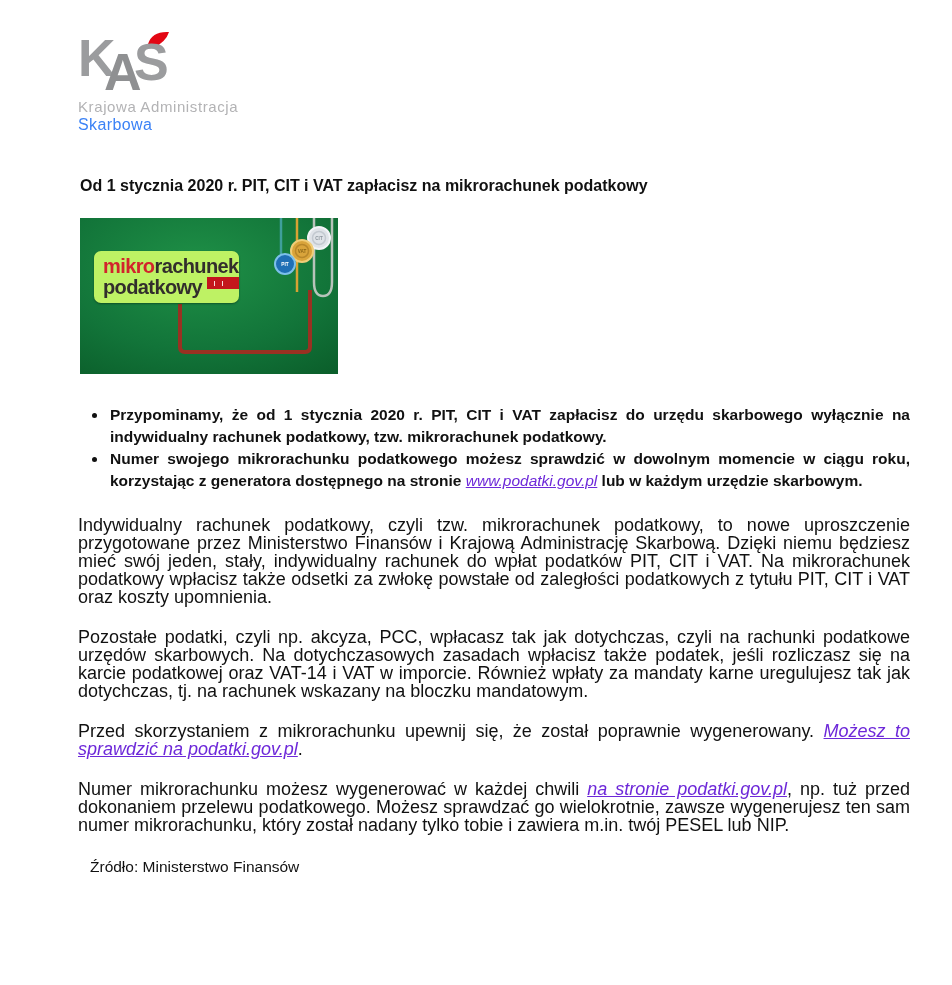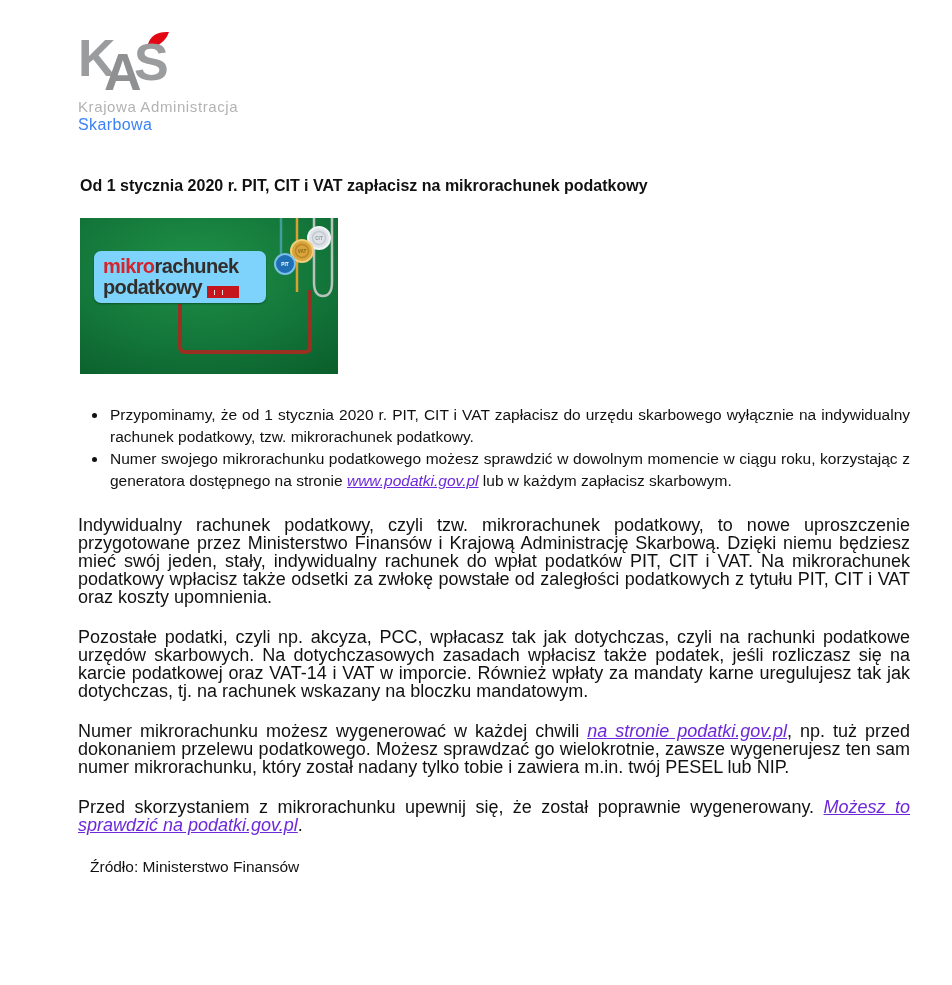--- a/index.html
+++ b/index.html
@@ -11,37 +11,37 @@
   .logo-graphic { display:block; width:96px; height:64px; }
   .logo-line1 { font-size:15px; letter-spacing:.6px; color:#b3b3b5; margin-top:6px; }
   .logo-line2 { font-size:16px; letter-spacing:.4px; color:#3b82f6; font-weight:500; margin-top:1px; }
 
   
   h1.doc-heading { font-size:16px; font-weight:700; color:#111; margin:40px 0 0 2px; line-height:24px; }
 
   
   .banner { position:relative; width:258px; height:156px; margin-top:20px; margin-left:2px; }
   .banner svg { position:absolute; inset:0; }
-  .banner-box { position:absolute; left:14px; top:33px; width:172px; height:52px; background:#7dd3fc; border-radius:7px; box-shadow:0 1px 2px rgba(0,0,0,.35); padding:5px 0 0 9px; box-sizing:border-box; }
+  .banner-box { position:absolute; left:14px; top:33px; width:145px; height:52px; background:#bef264; border-radius:7px; box-shadow:0 1px 2px rgba(0,0,0,.35); padding:5px 0 0 9px; box-sizing:border-box; }
   .banner-l1 { font-size:20px; font-weight:800; letter-spacing:-.6px; line-height:21px; white-space:nowrap; }
-  .banner-l2 { font-size:20px; font-weight:800; letter-spacing:-.6px; line-height:21px; white-space:nowrap; display:flex; align-items:flex-end; gap:5px; }
+  .banner-l2 { font-size:20px; font-weight:800; letter-spacing:-.6px; line-height:21px; white-space:nowrap; display:flex; align-items:flex-start; gap:5px; }
   .mikro { color:#d2242c; }
   .dark { color:#322e2c; }
   .badge { display:inline-block; width:32px; height:12px; background:#c4161c;
            background-image:repeating-linear-gradient(90deg, rgba(255,255,255,0) 0 3px, rgba(255,255,255,.85) 3px 4px, rgba(255,255,255,0) 4px 8px);
            background-size:60% 5px; background-repeat:no-repeat; background-position:4px 4px; }
 
   
   .content { width:832px; }
   ul.points { margin:30px 0 24px 0; padding:0 0 0 30px; list-style:disc outside; }
   ul.points li { font-size:15.5px; line-height:22px; text-align:justify; color:#111; margin:0; padding-left:2px; }
   ul.points li::marker { color:#111; }
   .para { font-size:18px; line-height:18px; text-align:justify; color:#111; margin:0 0 22px 0; }
   .source { font-size:15.5px; line-height:22px; color:#111; margin:12px; }
-  .b { font-weight:400; }
+  .b { font-weight:700; }
   a.link { color:#6d28d9; text-decoration:underline; cursor:pointer;font-style:italic; }
 </style>
 </head>
 <body>
 
 <div class="page">
 
   <div class="logo-block">
     <svg class="logo-graphic" viewBox="0 0 96 64" aria-hidden="true">
       <path d="M70 16 Q74 3 91 4 Q88 14 75 20 Z" fill="#e30613"></path>
@@ -89,24 +89,24 @@
       <div class="banner-l2">
           <span class="dark">podatkowy</span>
           <span class="badge"></span>
         </div>
     </div>
   </div>
 
   <div class="content">
     <ul class="points">
       <li><span class="b">Przypominamy, że od 1 stycznia 2020 r. PIT, CIT i VAT zapłacisz do urzędu skarbowego wyłącznie na indywidualny rachunek podatkowy, tzw. mikrorachunek podatkowy.</span></li>
-      <li><span class="b">Numer swojego mikrorachunku podatkowego możesz sprawdzić w dowolnym momencie w ciągu roku, korzystając z generatora dostępnego na stronie </span><a class="link" href="#">www.podatki.gov.pl</a><span class="b"> lub w każdym zapłacisz skarbowym.</span></li>
+      <li><span class="b">Numer swojego mikrorachunku podatkowego możesz sprawdzić w dowolnym momencie w ciągu roku, korzystając z generatora dostępnego na stronie </span><a class="link" href="#">www.podatki.gov.pl</a><span class="b"> lub w każdym urzędzie skarbowym.</span></li>
     </ul>
 
     <p class="para"><span>Indywidualny rachunek podatkowy, czyli tzw. mikrorachunek podatkowy, to nowe uproszczenie przygotowane przez Ministerstwo Finansów i Krajową Administrację Skarbową. Dzięki niemu będziesz mieć swój jeden, stały, indywidualny rachunek do wpłat podatków PIT, CIT i VAT. Na mikrorachunek podatkowy wpłacisz także odsetki za zwłokę powstałe od zaległości podatkowych z tytułu PIT, CIT i VAT oraz koszty upomnienia.</span></p>
     <p class="para"><span>Pozostałe podatki, czyli np. akcyza, PCC, wpłacasz tak jak dotychczas, czyli na rachunki podatkowe urzędów skarbowych. Na dotychczasowych zasadach wpłacisz także podatek, jeśli rozliczasz się na karcie podatkowej oraz VAT-14 i VAT w imporcie. Również wpłaty za mandaty karne uregulujesz tak jak dotychczas, tj. na rachunek wskazany na bloczku mandatowym.</span></p>
+    <p class="para"><span>Przed skorzystaniem z mikrorachunku upewnij się, że został poprawnie wygenerowany. </span><a class="link" href="#">Możesz to sprawdzić na podatki.gov.pl</a><span>.</span></p>
     <p class="para"><span>Numer mikrorachunku możesz wygenerować w każdej chwili </span><a class="link" href="#">na stronie podatki.gov.pl</a><span>, np. tuż przed dokonaniem przelewu podatkowego. Możesz sprawdzać go wielokrotnie, zawsze wygenerujesz ten sam numer mikrorachunku, który został nadany tylko tobie i zawiera m.in. twój PESEL lub NIP.</span></p>
-    <p class="para"><span>Przed skorzystaniem z mikrorachunku upewnij się, że został poprawnie wygenerowany. </span><a class="link" href="#">Możesz to sprawdzić na podatki.gov.pl</a><span>.</span></p>
 
     <p class="source">Źródło: Ministerstwo Finansów</p>
   </div>
 
 </div>
 
 </body></html>

